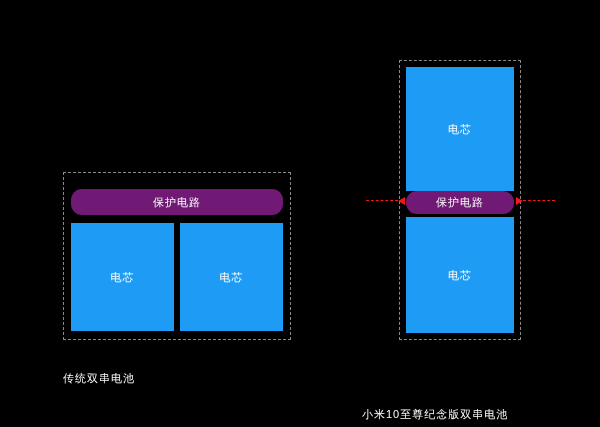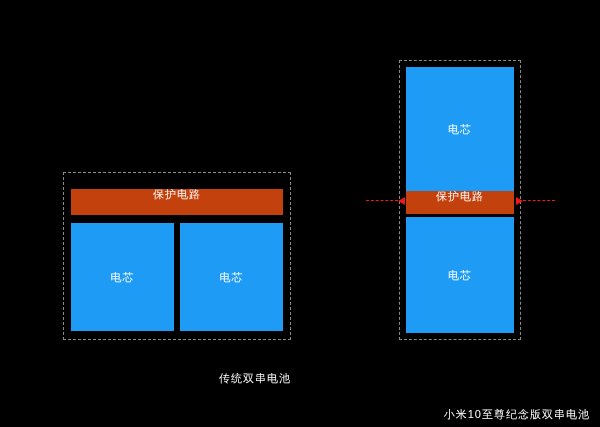--- a/index.html
+++ b/index.html
@@ -37,24 +37,26 @@
     left: 0;
     top: 0;
     right: 0;
     bottom: 0;
     border: 1px dashed #8a8a8a;
     box-sizing: border-box;
   }
 
   .protect-bar {
     position: absolute;
-    background: #c2410c;
+    background: #701a75;
     display: flex;
+    align-items: center;
     justify-content: center;
     box-sizing: border-box;
+    border-radius: 11px;
   }
   .protect-bar span {
     font-size: 11px;
     letter-spacing: 1px;
     color: #ffffff;
     line-height: 1;
   }
 
   .cell {
     position: absolute;
@@ -89,21 +91,21 @@
     top: 51px;
     width: 103px;
     height: 108px;
   }
 
   .caption {
     position: absolute;
     font-size: 11px;
     letter-spacing: 1px;
     color: #ffffff;
-    text-align: right;
+    text-align: left;
     line-height: 1;
     white-space: nowrap;
   }
   .caption-left {
     left: 63px;
     top: 373px;
     width: 228px;
   }
   .caption-right {
     left: 362px;

